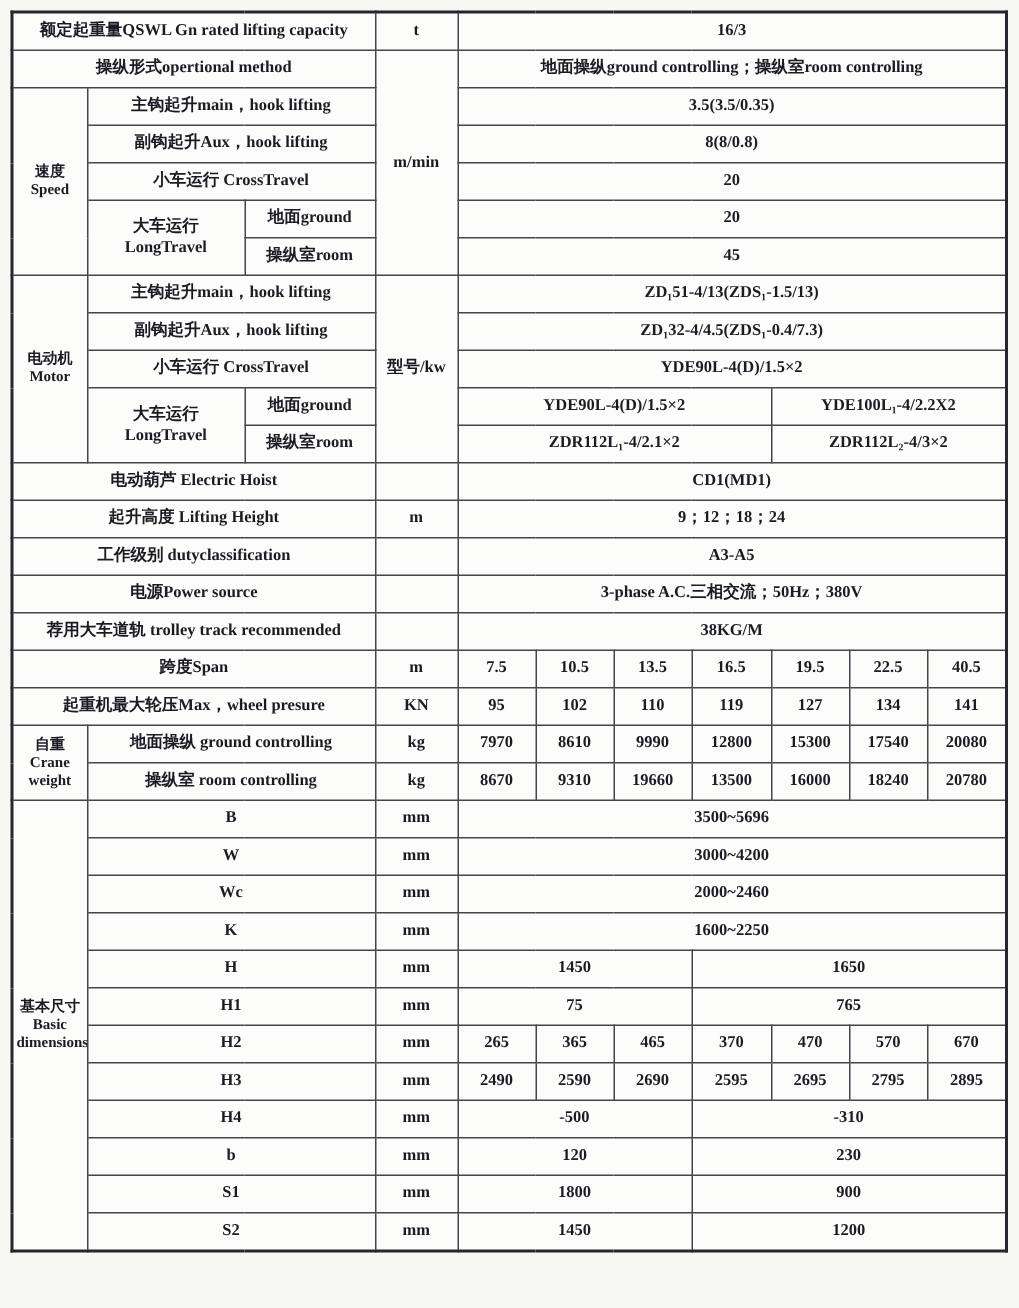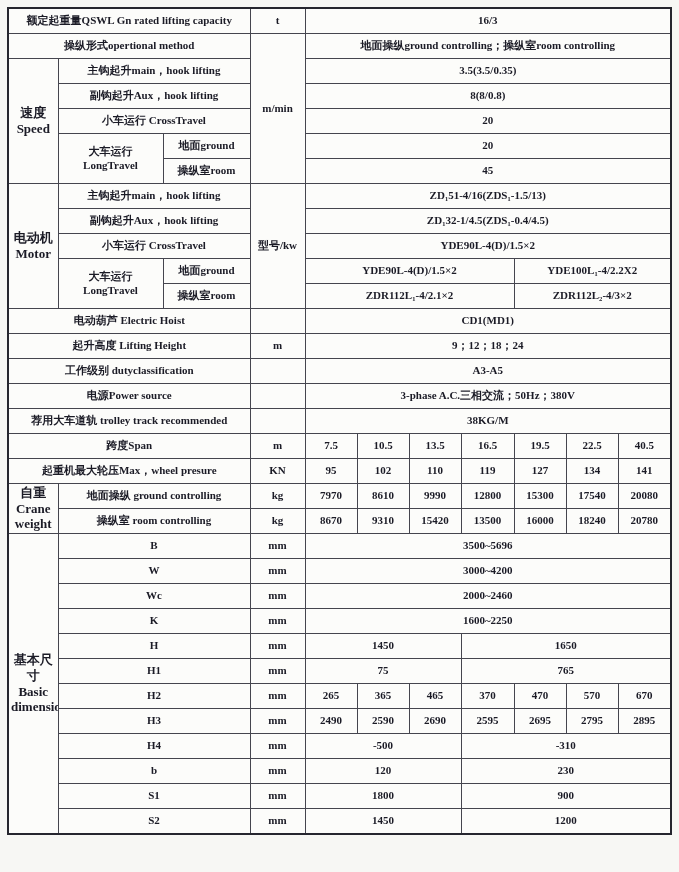--- a/index.html
+++ b/index.html
@@ -23,21 +23,21 @@
     padding:0 2px;
     text-align:center;
     vertical-align:middle;
     color:#1b1b26;
     font-weight:bold;
     font-size:11px;
     line-height:1.2;
     white-space:pre-line;
     overflow:hidden;
   }
-  td.grp{font-size:13px;}
+  td.grp{font-size:10px;}
   td.lbl{font-size:11px;}
   td.unit{font-size:11px;}
   td.val{font-size:11px;}
 </style>
 </head>
 <body>
 
 <table class="spec">
   <colgroup>
     <col style="width:50px">
@@ -89,25 +89,25 @@
   <tr>
     <td class="lbl">操纵室room</td>
     <td class="val" colspan="7">45</td>
   </tr>
 
   <tr>
     <td class="grp" rowspan="5">电动机
 Motor</td>
     <td class="lbl" colspan="2">主钩起升main，hook lifting</td>
     <td class="unit" rowspan="5">型号/kw</td>
-    <td class="val" colspan="7">ZD₁51-4/16(ZDS₁-1.5/13)</td>
+    <td class="val" colspan="7">ZD₁51-4/13(ZDS₁-1.5/13)</td>
   </tr>
   <tr>
     <td class="lbl" colspan="2">副钩起升Aux，hook lifting</td>
-    <td class="val" colspan="7">ZD₁32-1/4.5(ZDS₁-0.4/4.5)</td>
+    <td class="val" colspan="7">ZD₁32-4/4.5(ZDS₁-0.4/7.3)</td>
   </tr>
   <tr>
     <td class="lbl" colspan="2">小车运行 CrossTravel</td>
     <td class="val" colspan="7">YDE90L-4(D)/1.5×2</td>
   </tr>
   <tr>
     <td class="lbl" rowspan="2">大车运行
 LongTravel</td>
     <td class="lbl">地面ground</td>
     <td class="val" colspan="4">YDE90L-4(D)/1.5×2</td>
@@ -181,21 +181,21 @@
     <td class="val">12800</td>
     <td class="val">15300</td>
     <td class="val">17540</td>
     <td class="val">20080</td>
   </tr>
   <tr>
     <td class="lbl" colspan="2">操纵室 room controlling</td>
     <td class="unit">kg</td>
     <td class="val">8670</td>
     <td class="val">9310</td>
-    <td class="val">15420</td>
+    <td class="val">19660</td>
     <td class="val">13500</td>
     <td class="val">16000</td>
     <td class="val">18240</td>
     <td class="val">20780</td>
   </tr>
 
   <tr>
     <td class="grp" rowspan="12">基本尺寸
 Basic
 dimensions</td>

